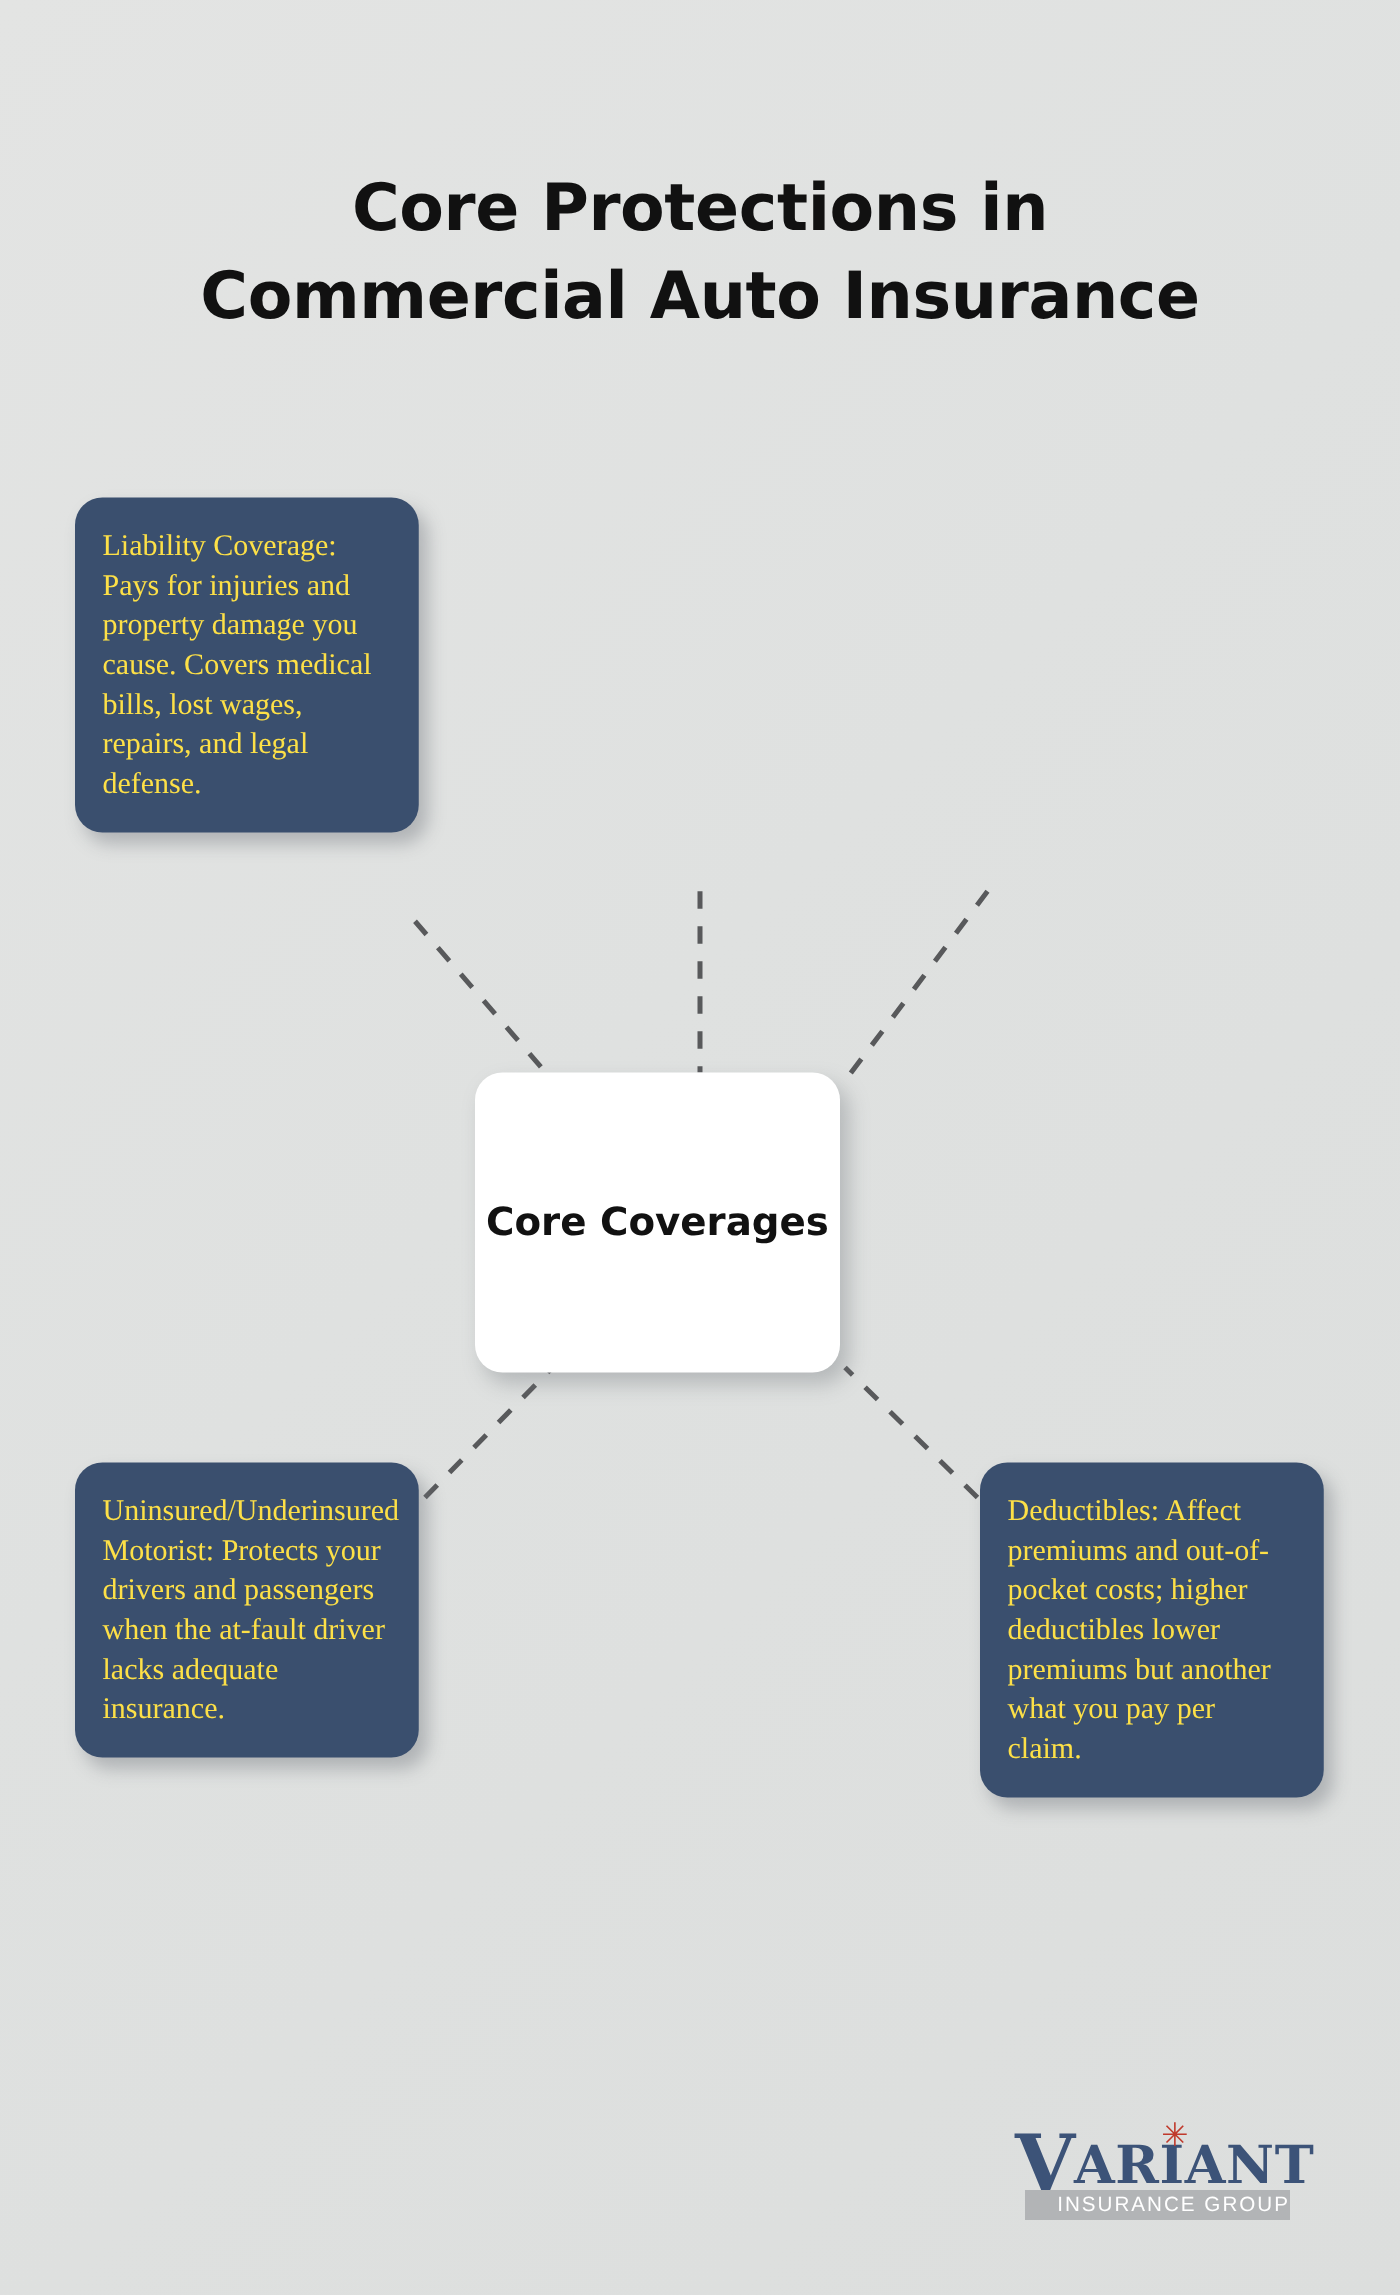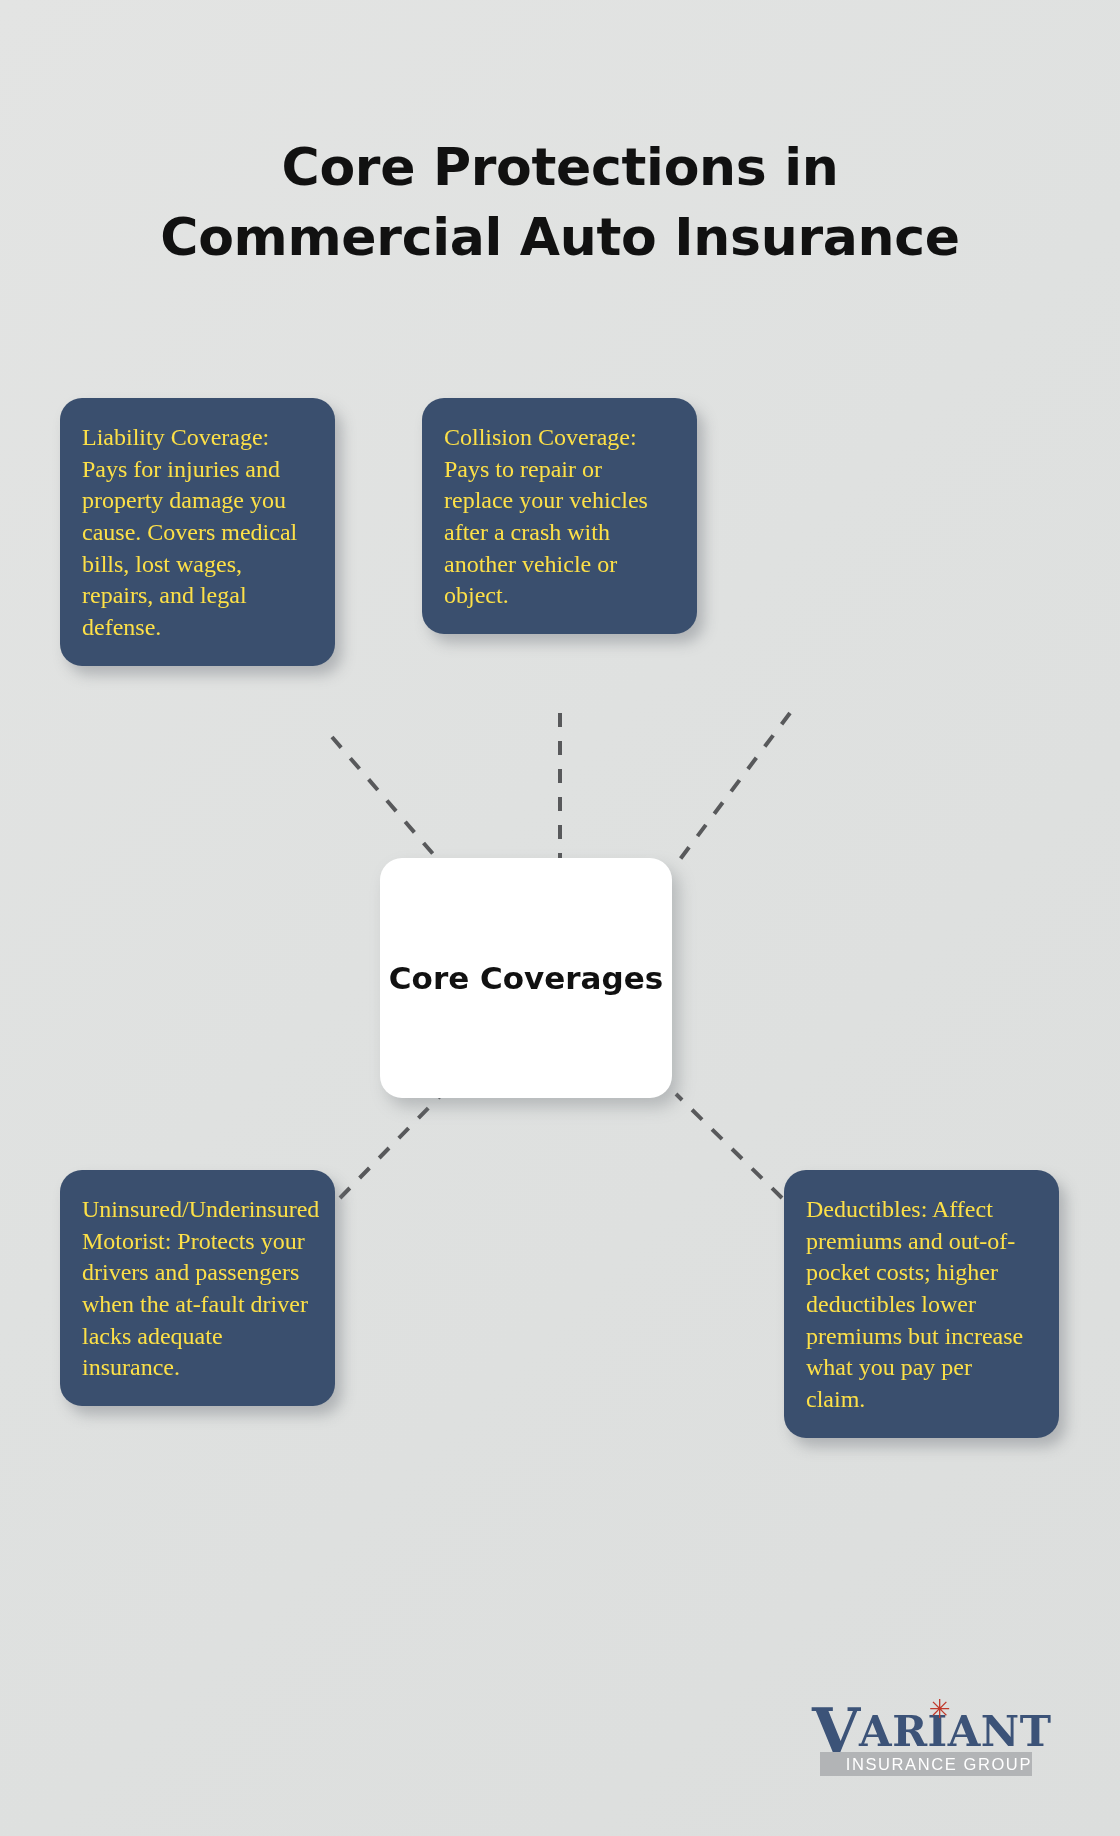--- a/index.html
+++ b/index.html
@@ -164,26 +164,25 @@
       <line x1="332" y1="737" x2="440" y2="862"></line>
       <line x1="560" y1="713" x2="560" y2="858"></line>
       <line x1="790" y1="713" x2="678" y2="862"></line>
       <line x1="340" y1="1198" x2="442" y2="1094"></line>
       <line x1="782" y1="1198" x2="676" y2="1094"></line>
     </g>
   </svg>
 
   <div class="node" id="node-liability">Liability Coverage: Pays for injuries and property damage you cause. Covers medical bills, lost wages, repairs, and legal defense.</div>
 
-  <div class="node" id="node-collision">Collision Coverage: Pays to repair or replace your vehicles after a crash with another vehicle or object.</div>
 
 
   <div class="node" id="node-uninsured">Uninsured/Underinsured Motorist: Protects your drivers and passengers when the at-fault driver lacks adequate insurance.</div>
 
-  <div class="node" id="node-deductibles">Deductibles: Affect premiums and out-of-pocket costs; higher deductibles lower premiums but increase what you pay per claim.</div>
+  <div class="node" id="node-deductibles">Deductibles: Affect premiums and out-of-pocket costs; higher deductibles lower premiums but another what you pay per claim.</div>
 
   <div id="hub">
     <div id="hub-label">Core Coverages</div>
   </div>
 
   <div id="logo">
     <div id="logo-wordmark">
       <span id="logo-v">V</span><span id="logo-ariant">ARIANT</span>
     </div>
     <div id="logo-star">✳</div>

